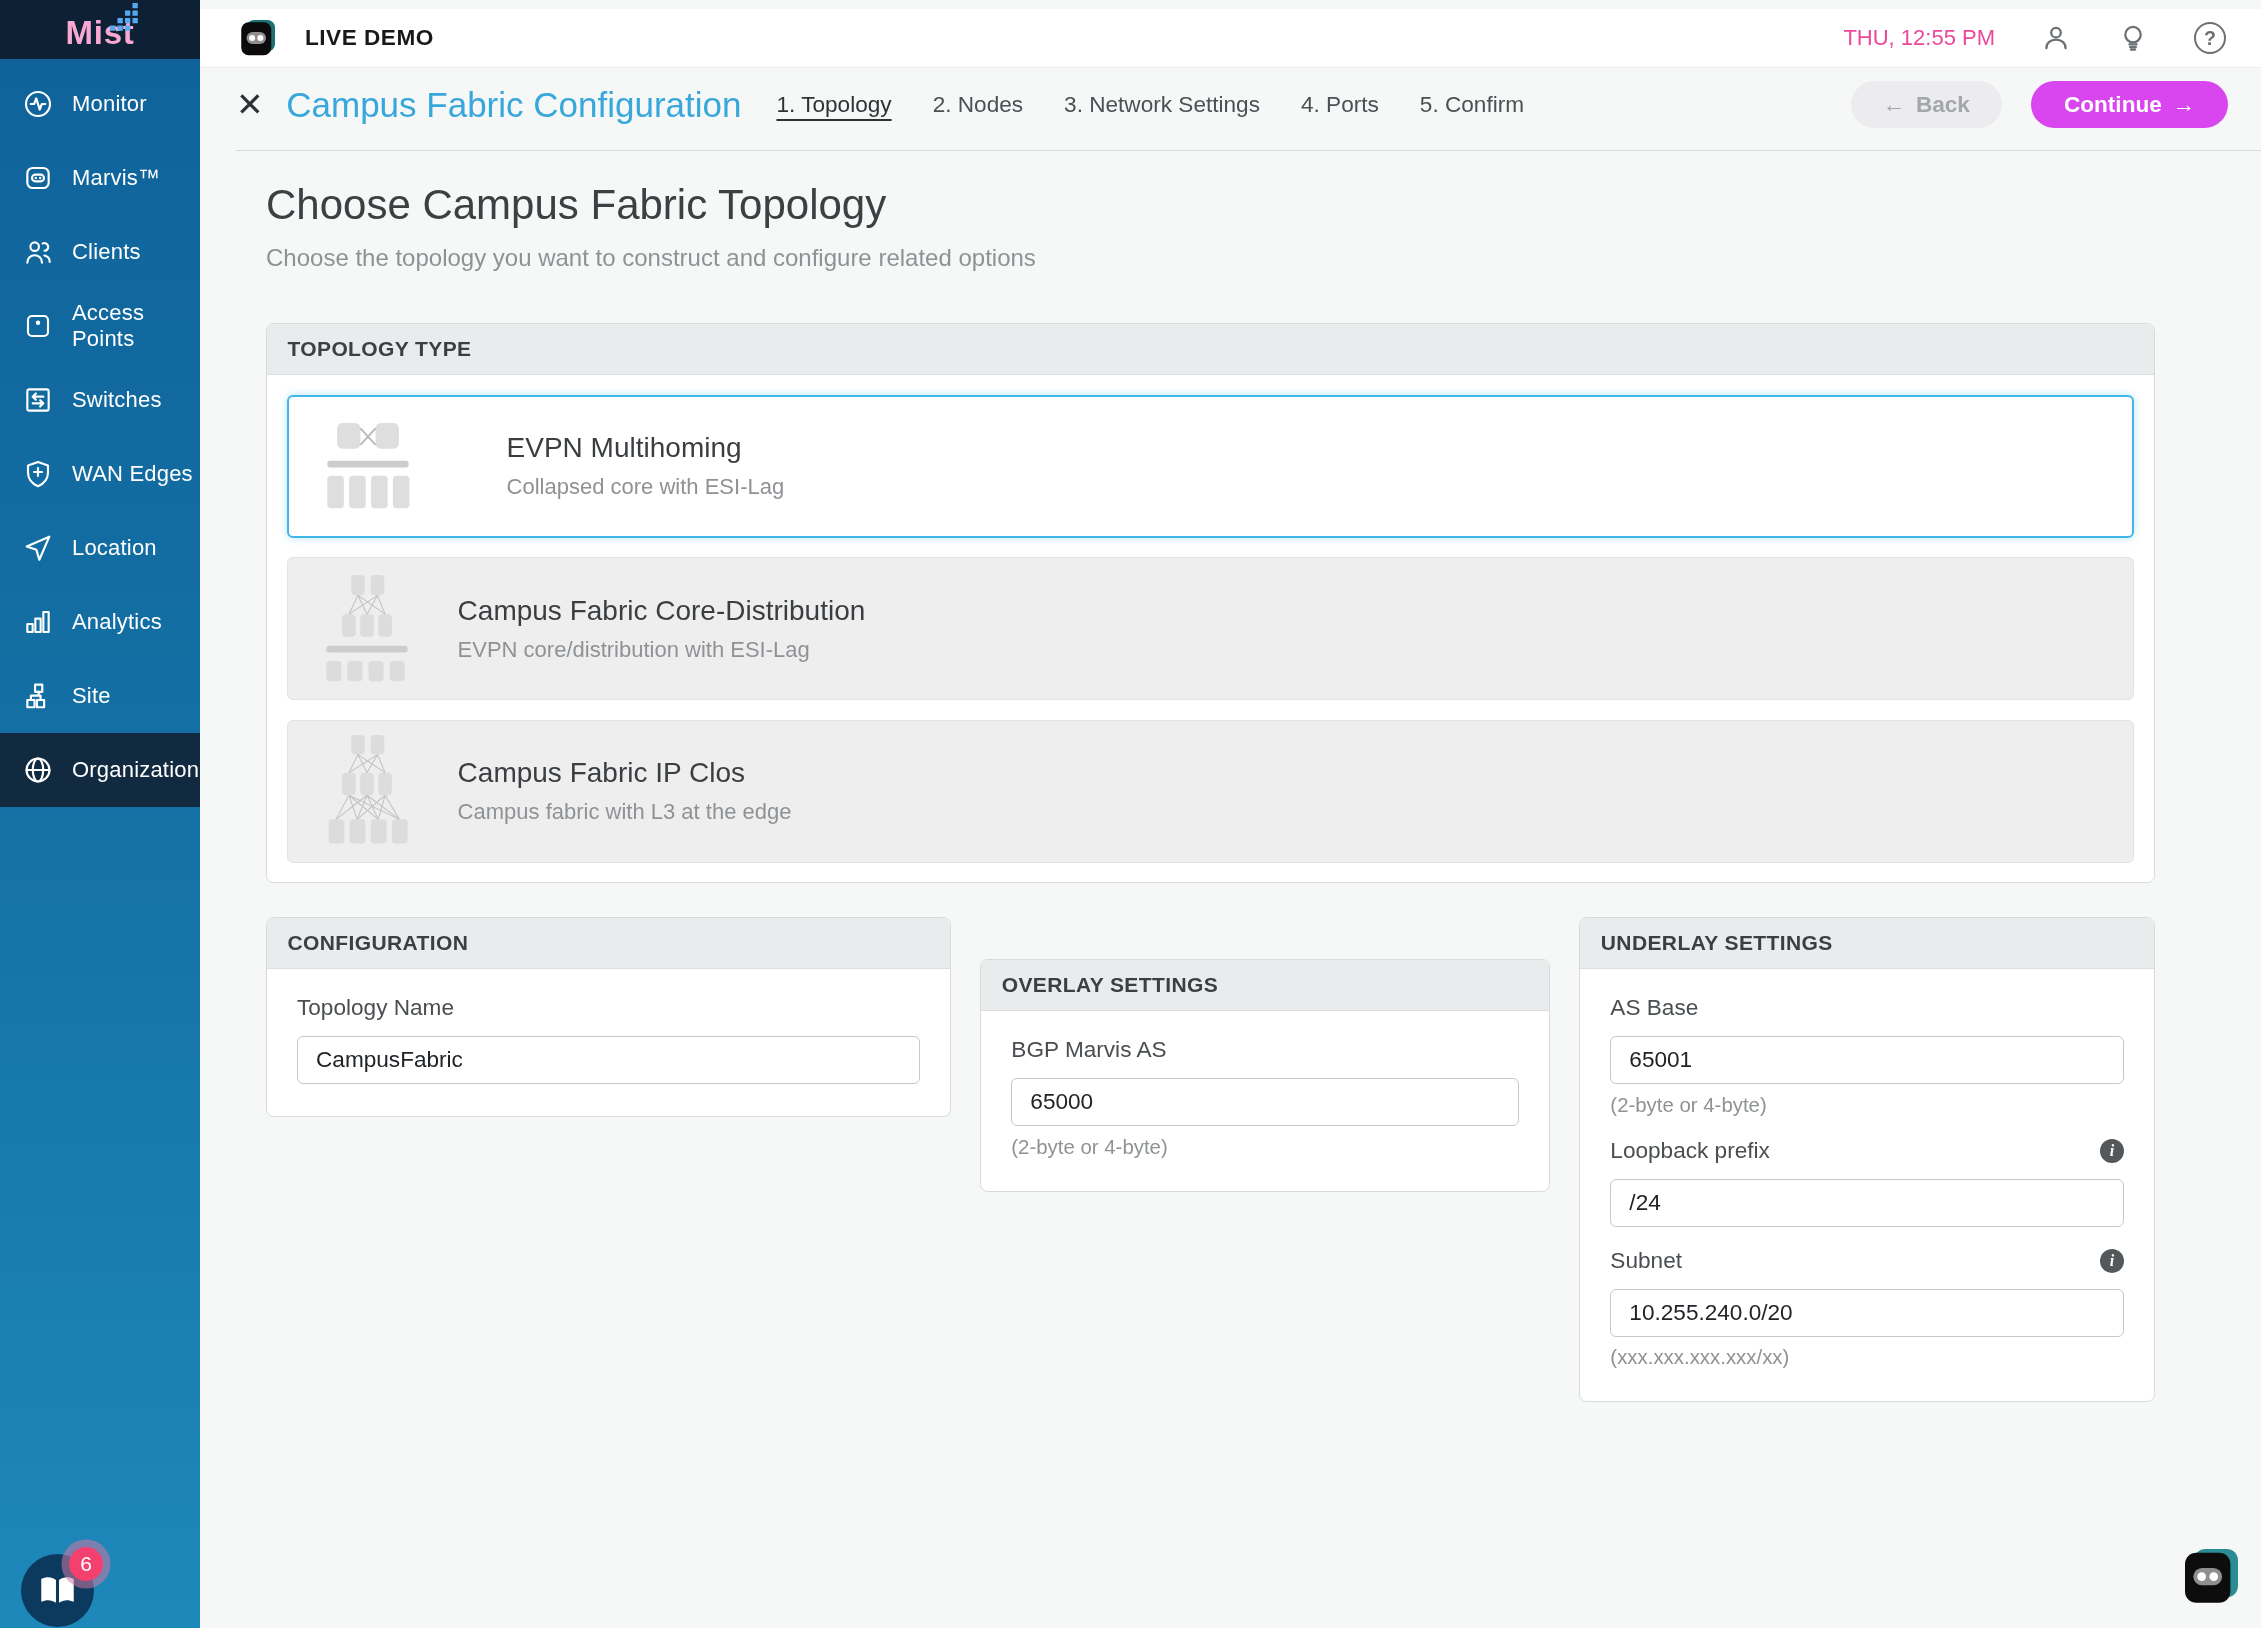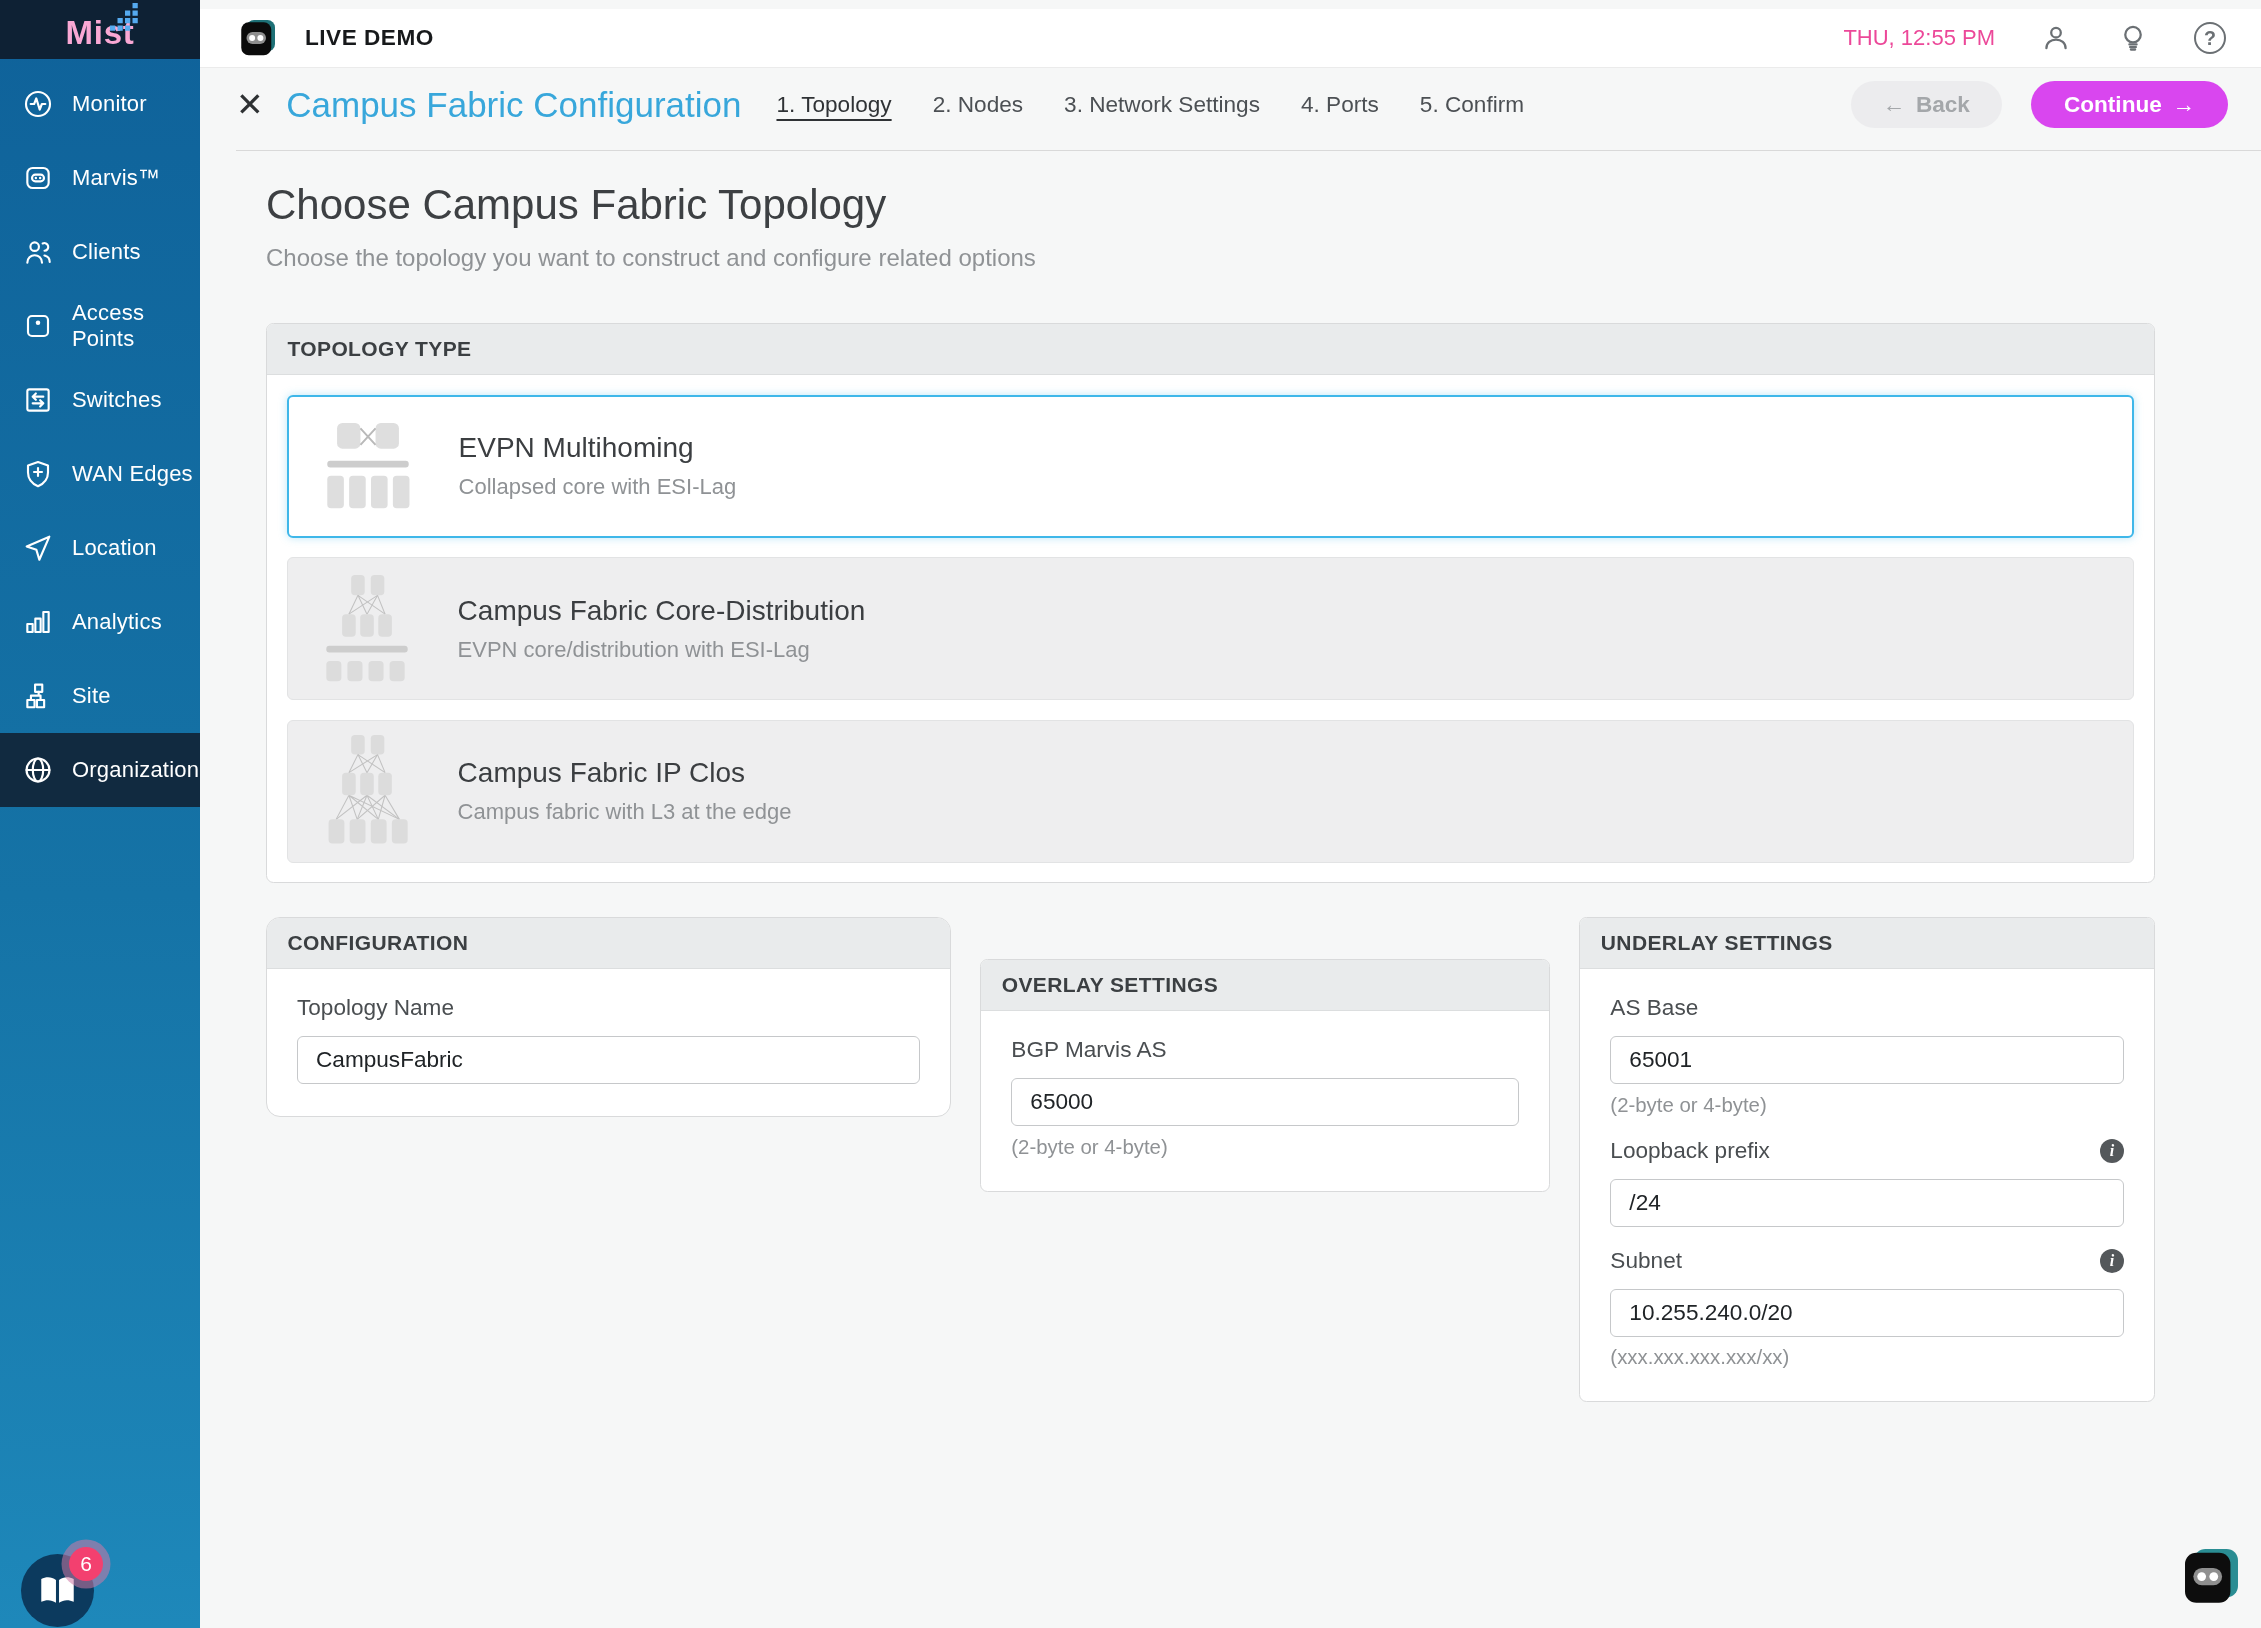--- a/index.html
+++ b/index.html
@@ -51,28 +51,28 @@
   .page-heading { font-size:42px; font-weight:400; color:#3d4043; margin-bottom:15px; }
   .page-sub { font-size:24px; color:#8f9295; margin-bottom:51px; }
 
   .panel { width:1889px; background:#ffffff; border:0.8px solid #d9dadb; border-radius:7.5px; overflow:hidden; }
   .panel-header { background:#e9ebec; padding:13px 20.4px; font-size:21px; font-weight:700;
     color:#3b3f42; letter-spacing:0.4px; border-bottom:0.8px solid #dcdedf; }
   .topology-body { padding:19.6px; }
   .topo-card { height:143px; border-radius:6px; display:flex; align-items:center;
     padding-left:33px; margin-bottom:19.6px; cursor:pointer; }
   .topo-card:last-child { margin-bottom:0; }
-  .topo-card.selected { background:#ffffff; border:2.3px solid #3fb7e9; box-shadow:0 0 9px rgba(63,183,233,.35); }
+  .topo-card.selected { background:#ffffff; border:2.3px solid #3fb7e9; box-shadow:0 0 9px rgba(63,183,233,.35);gap:48px; }
   .topo-card.unselected { background:#eeeeef; border:0.8px solid #e2e3e4; }
   .topo-icon { width:92px; margin-right:45px; flex:none; display:flex; justify-content:center; }
   .topo-title { font-size:28px; color:#3b3e41; }
   .topo-sub { font-size:22px; color:#8f9295; margin-top:9.8px; }
 
   .panels-row { display:flex; gap:29px; margin-top:34px; align-items:flex-start; }
-  .panel.config { width:731px;border-radius:14px; } .panel.overlay { width:608px;margin-top:42px; } .panel.underlay { width:614px; }
+  .panel.config { width:731px; } .panel.overlay { width:608px;margin-top:42px; } .panel.underlay { width:614px; }
   .panel-body { padding:4.5px 30px 32px; }
   .field-label { font-size:22.6px; color:#4a4e51; margin:21px 0 15px; display:flex;
     justify-content:space-between; align-items:center; }
   .text-input { width:100%; height:48px; border:1.5px solid #c6c8ca; border-radius:6px;
     padding:0 18px; font-size:22.6px; color:#202427; font-family:inherit; background:#fff; outline:none; }
   .hint { font-size:20.4px; color:#8f9295; margin-top:9.8px; }
   .info-dot { width:24px; height:24px; border-radius:50%; background:#54585b; color:#ffffff;
     font-size:16px; font-weight:700; font-style:italic; font-family:"Liberation Serif", serif;
     display:flex; align-items:center; justify-content:center; cursor:pointer; flex:none; }
 

